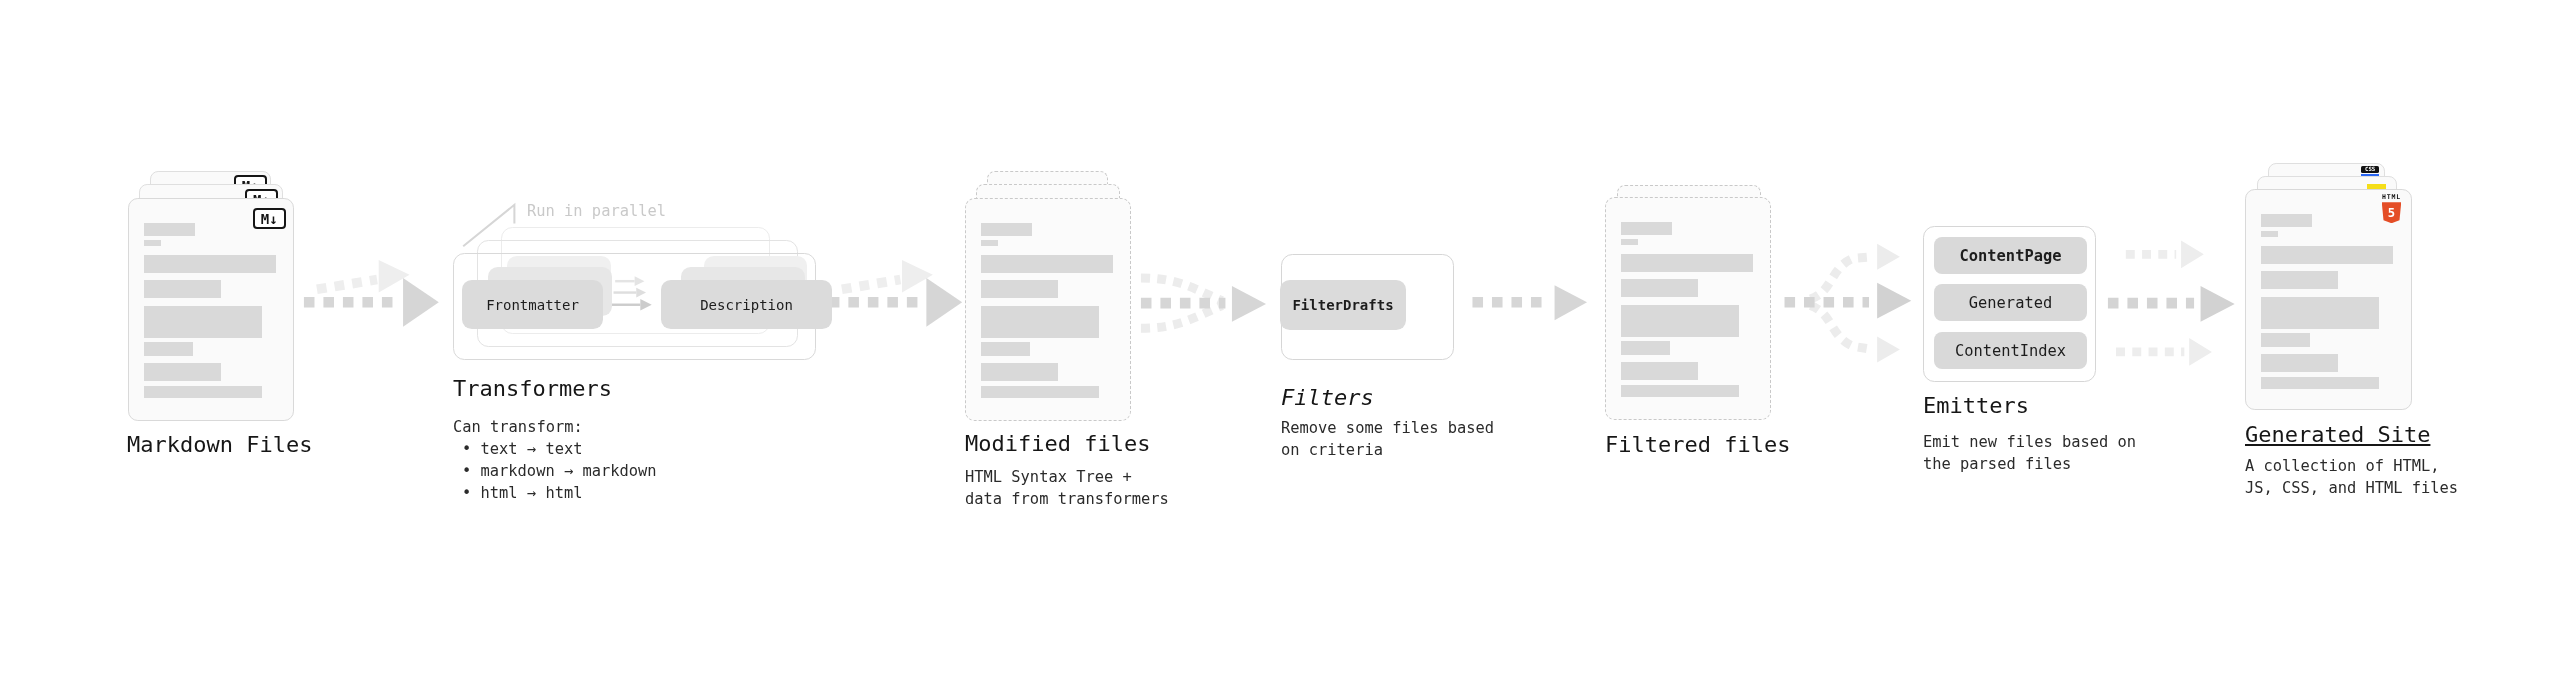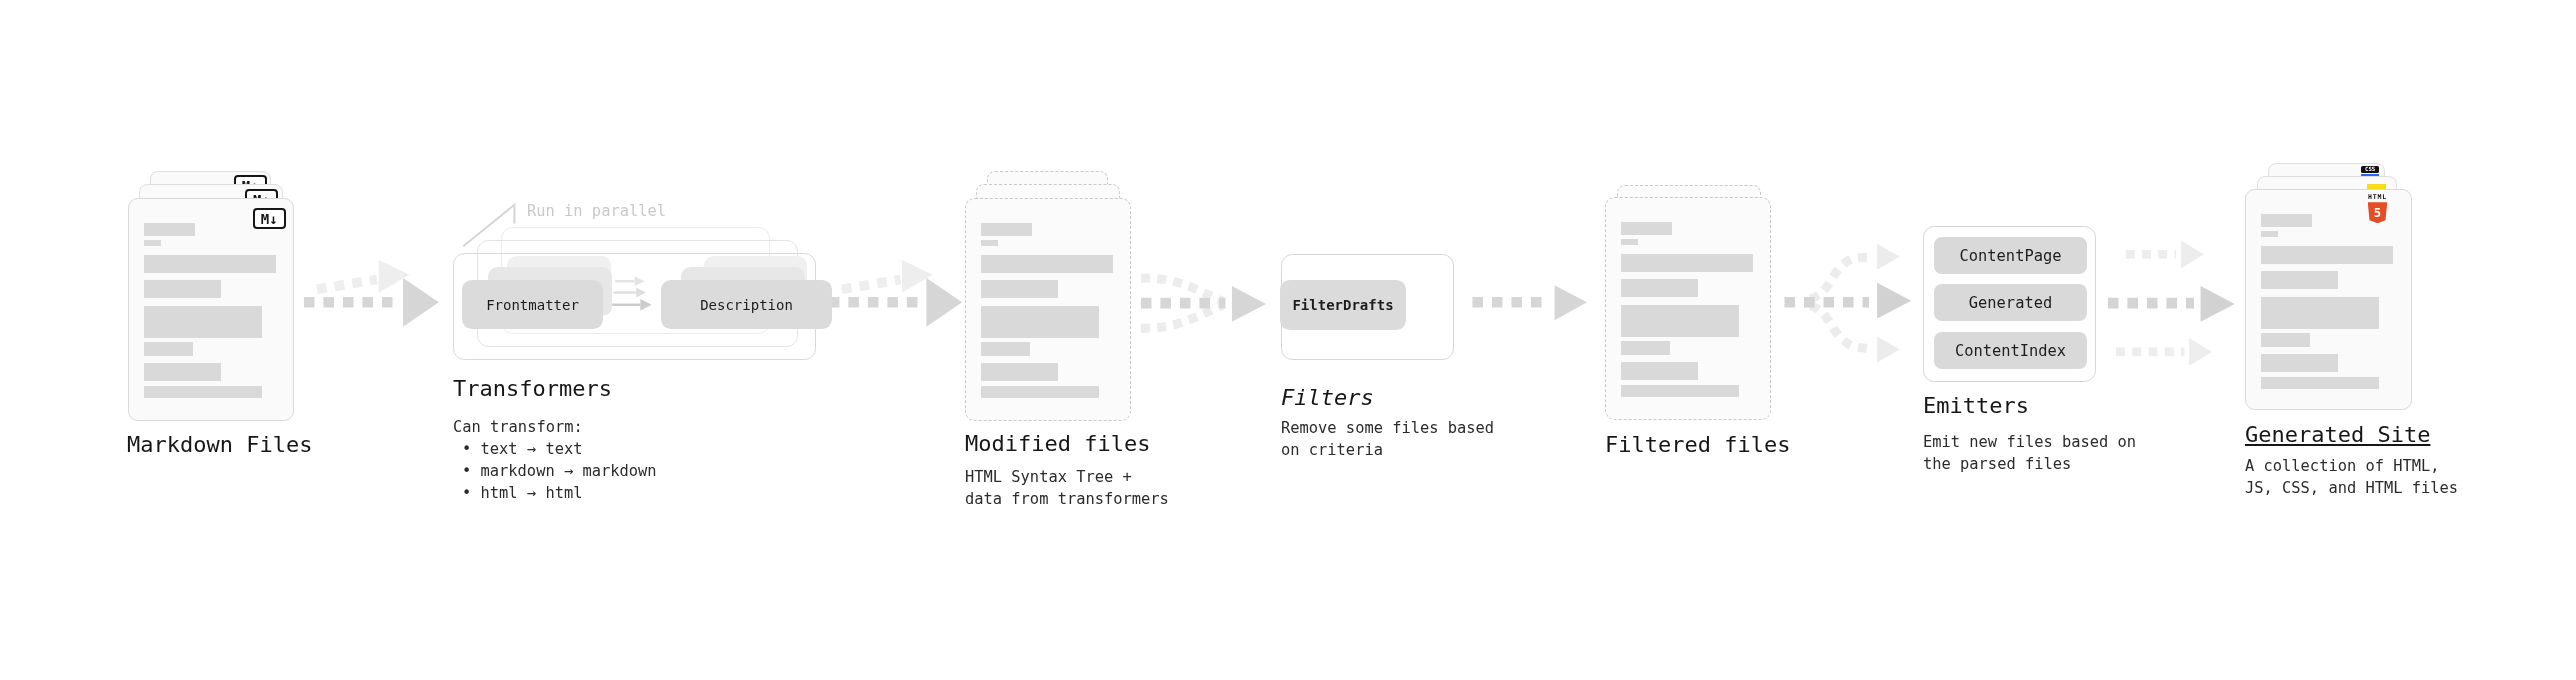--- a/index.html
+++ b/index.html
@@ -51,21 +51,21 @@
     font-size: 14px; z-index: 4;
   }
   .ghost { position: absolute; border-radius: 9.8px; z-index: 3; }
   .g2 { background: #e7e7e7; } .g3 { background: #f0f0f0; }
 
   .obox { position: absolute; border: 1.6px solid #d9d9d9; border-radius: 11.4px; background: transparent; z-index: 2; }
   .panel { position: absolute; background: #ffffff; border: 1.6px solid #d6d6d6; border-radius: 11.4px; z-index: 2; }
   .epill { border-radius: 8.1px; background: #d9d9d9; font-size: 15.4px; }
 
   
-  .html5-logo { position: absolute; top: 4.1px; right: 23px; width: 21px; text-align: center; }
+  .html5-logo { position: absolute; top: 4.1px; right: 9px; width: 21px; text-align: center; }
   .html5-word { font-size: 6.5px; font-weight: bold; letter-spacing: 0.8px; color: #111; line-height: 7.3px; }
   .html5-shield {
     width: 19.5px; height: 21px; margin: 0.8px auto 0; background: #e44d26; color: #fff;
     clip-path: polygon(0 0, 100% 0, 91% 86%, 50% 100%, 9% 86%);
     display: flex; align-items: center; justify-content: center;
     font-size: 12.2px; font-weight: bold;
   }
   .js-badge { position: absolute; top: 6.5px; right: 9.8px; width: 19.5px; height: 18px; background: #f5de19; }
   .css-badge {
     position: absolute; top: 1.6px; right: 4.9px; width: 18px; text-align: center;
@@ -230,21 +230,21 @@
           <div class="bar b6"></div>
         <div class="bar b7"></div>
           <div class="bar b8"></div>
       </div>
     </div>
     <div class="title" style="left:1605px; top:432px;">Filtered files</div>
   </div>
 
   <div>
     <div class="panel" style="left:1923px; top:226px; width:173px; height:156px;"></div>
-    <div class="pill epill" style="left:1934px; top:237px; width:153px; height:37px;">ContentPage</div>
+    <div class="pill epill" style="left:1934px; top:237px; width:153px; height:37px;font-weight:bold;">ContentPage</div>
     <div class="pill epill" style="left:1934px; top:284px; width:153px; height:37px;">Generated</div>
     <div class="pill epill" style="left:1934px; top:332px; width:153px; height:37px;">ContentIndex</div>
     <div class="title" style="left:1923px; top:393px;">Emitters</div>
     <div class="desc" style="left:1923px; top:431px;">
       <div>Emit new files based on</div>
       <div>the parsed files</div>
     </div>
   </div>
 
   <div>

